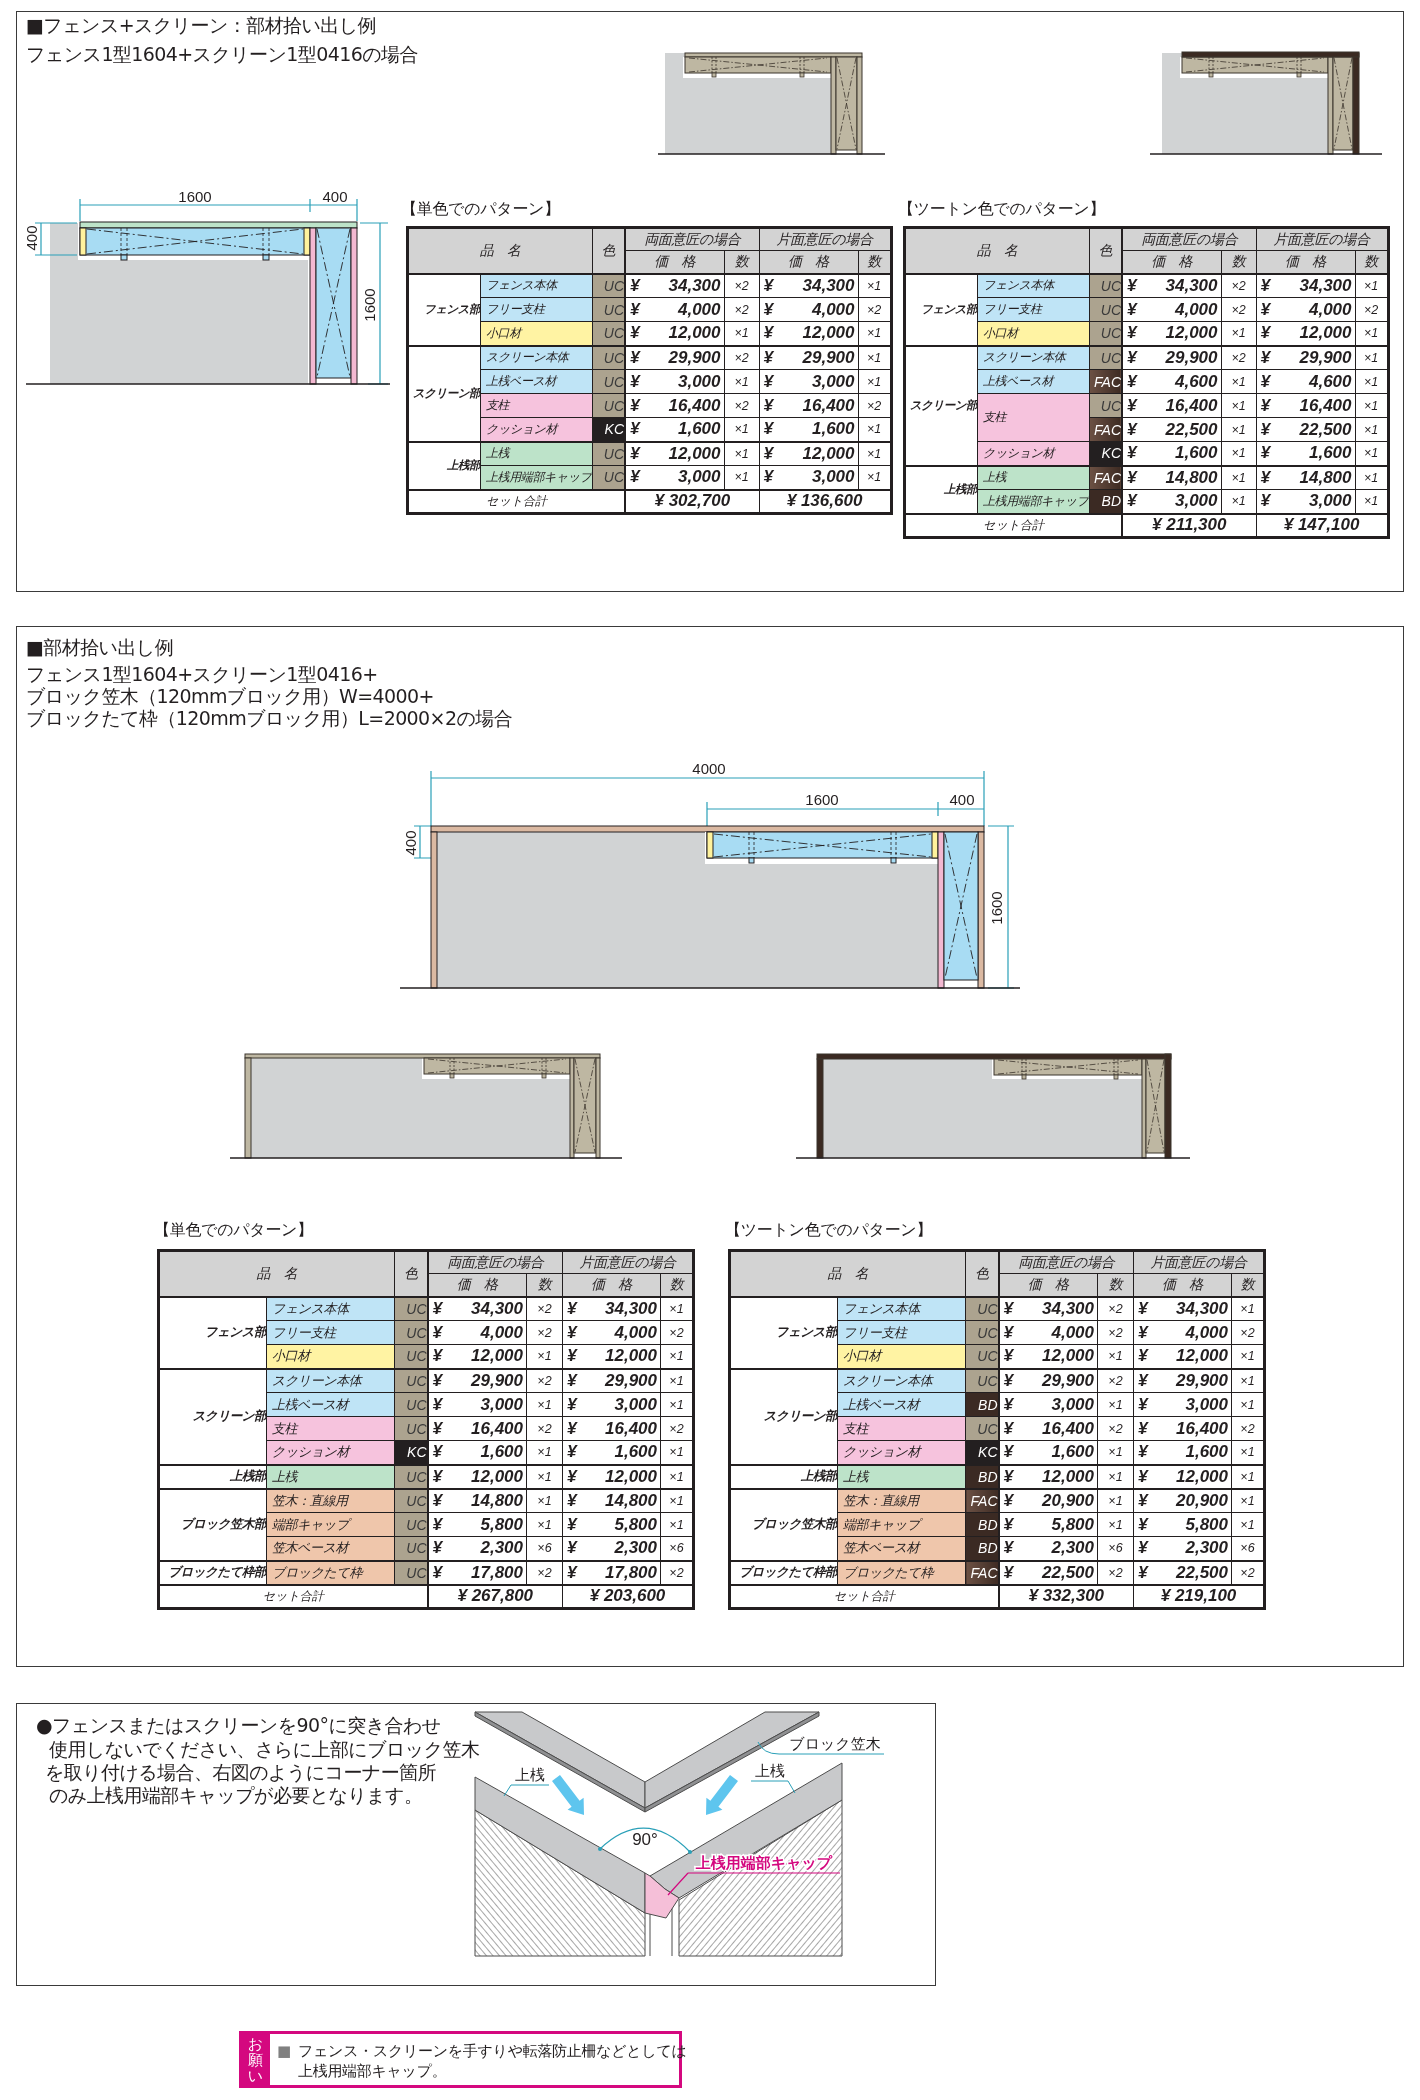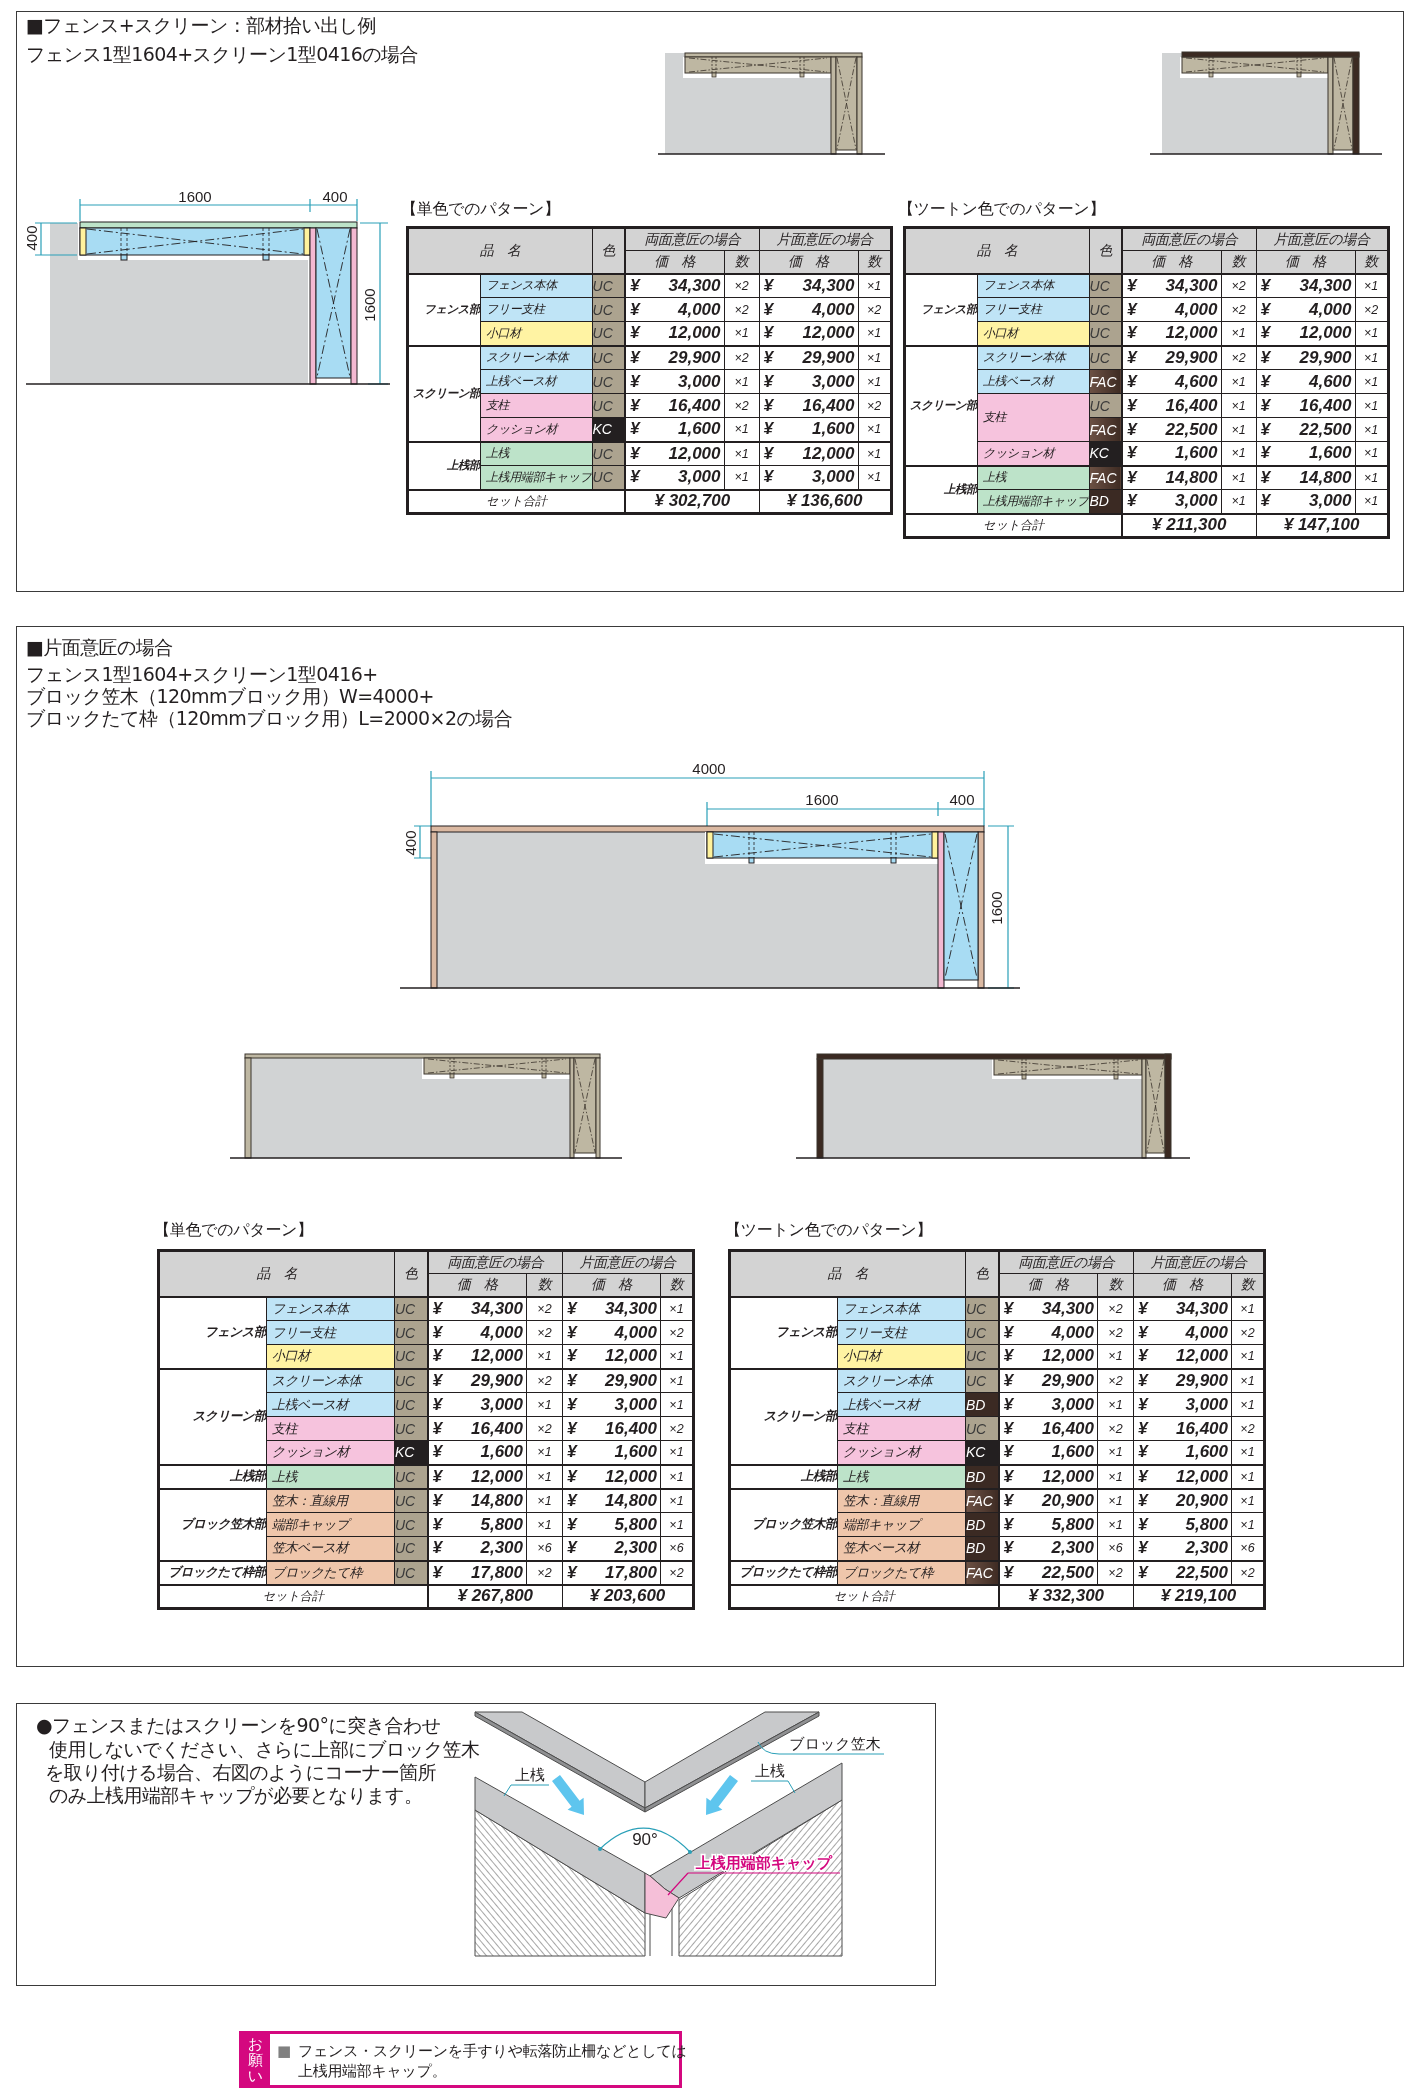--- a/index.html
+++ b/index.html
@@ -15,21 +15,21 @@
 .ptable{border-collapse:collapse;table-layout:fixed;border:3px solid #231f20;background:#fff;}
 .ptable th,.ptable td{border:1px solid #231f20;padding:0;overflow:hidden;white-space:nowrap;}
 .ptable th{background:#d3d3d3;font-weight:normal;font-size:14px;height:23px;text-align:center;color:#231f20;letter-spacing:-0.3px;}
 .ptable td{height:24px;}
 .ptable tr.gstart > td{border-top:2.5px solid #231f20;}
 .ptable .hcolor,.ptable .cc,.ptable .tl{border-right:2.5px solid #231f20;}
 .ptable .grp{text-align:right;font-size:11.5px;font-weight:bold;letter-spacing:-0.5px;}
 .ptable .nm{font-size:12px;padding-left:5px;letter-spacing:-0.4px;}
 .ptable.wide .grp{font-size:12.5px;}
 .ptable.wide .nm{font-size:13px;}
-.ptable .cc{text-align:left;font-family:"Liberation Sans",sans-serif;font-size:14px;}
+.ptable .cc{text-align:right;font-family:"Liberation Sans",sans-serif;font-size:14px;}
 .ptable .pw{display:flex;justify-content:space-between;align-items:center;padding:0 3px 0 4px;font-family:"Liberation Sans",sans-serif;font-weight:bold;font-size:17px;line-height:22px;}
 .ptable .qt{text-align:center;font-family:"Liberation Sans",sans-serif;font-size:12.5px;}
 .ptable .tl{text-align:center;font-size:12px;}
 .ptable .tv{text-align:center;font-family:"Liberation Sans",sans-serif;font-weight:bold;font-size:17px;}
 .onegai{position:absolute;border:3px solid #d4087f;background:#fff;}
 .og-tab{position:absolute;left:-1px;top:-1px;bottom:-1px;width:29px;background:#d4087f;color:#fff;font-size:15px;line-height:16px;text-align:center;display:flex;flex-direction:column;align-items:center;justify-content:center;}
 .og-bullet{position:absolute;left:35px;top:7px;font-size:15px;line-height:20px;color:#808080;}
 .og-line{position:absolute;left:56px;font-size:15px;line-height:20px;white-space:nowrap;letter-spacing:-0.3px;}
 </style>
 </head>
@@ -516,21 +516,21 @@
         <tr class="gstart">
           <td colspan="3" class="tl">セット合計</td>
           <td colspan="2" class="tv"><span>¥</span> <span>211,300</span></td>
           <td colspan="2" class="tv"><span>¥</span> <span>147,100</span></td>
         </tr>
       </tbody>
     </table>
   </div>
 
 <div class="box" style="left:16px;top:626px;width:1388px;height:1041px;"></div>
-<div class="t" style="left:26px;top:636px;">■片面意匠の場合</div>
+<div class="t" style="left:26px;top:636px;">■部材拾い出し例</div>
 <div class="t" style="left:26px;top:663px;">フェンス1型1604+スクリーン1型0416+</div>
 <div class="t" style="left:26px;top:685px;">ブロック笠木（120mmブロック用）W=4000+</div>
 <div class="t" style="left:26px;top:707px;">ブロックたて枠（120mmブロック用）L=2000×2の場合</div>
 
 <svg class="dg" style="left:398px;top:758px" width="626" height="236" viewBox="398 758 626 236">
   <g fill="none" stroke="#2aa0b8" stroke-width="1.2">
     <path d="M431 778H984 M431 771V826 M984 771V826"></path>
     <path d="M707 809H984 M707 802V832 M938 802V816"></path>
     <path d="M420 826V858 M414 826H431 M414 858H676"></path>
     <path d="M1008 826V988 M988 826H1014 M988 988H1014"></path>

